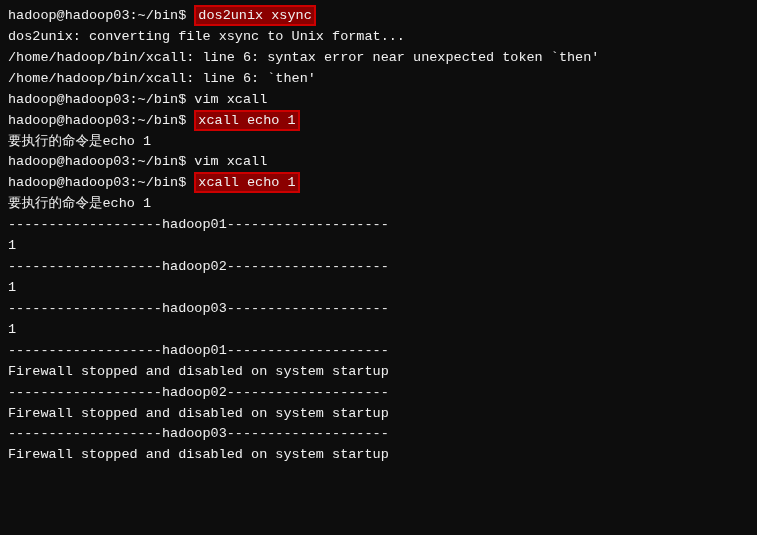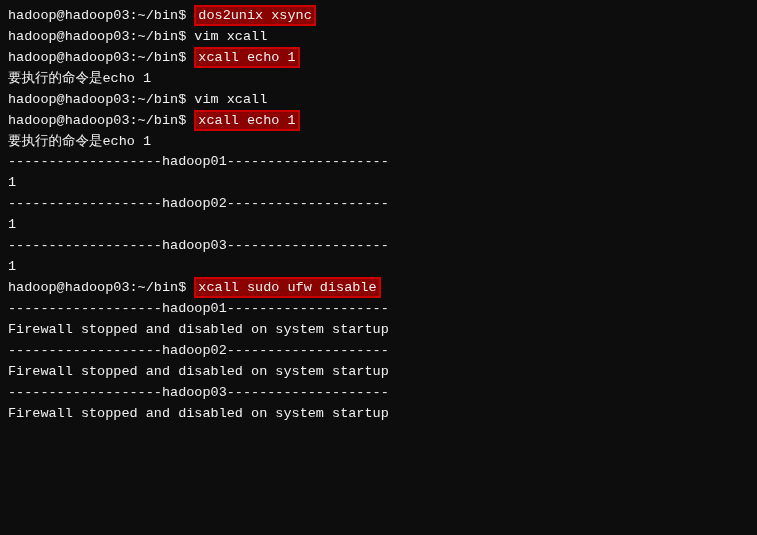--- a/index.html
+++ b/index.html
@@ -28,32 +28,34 @@
       border: 2px solid #cc0000;
       padding: 1px 2px;
       display: inline;
     }
   </style>
 </head>
 <body>
 
 <div class="terminal">
 <div class="line"><span>hadoop@hadoop03:~/bin$ </span><span class="highlighted">dos2unix xsync</span><span></span></div>
+    <div class="line">dos2unix: converting file xsync to Unix format...</div>
+    <div class="line">/home/hadoop/bin/xcall: line 6: syntax error near unexpected token `then'</div>
+    <div class="line">/home/hadoop/bin/xcall: line 6: `then'</div>
     <div class="line">hadoop@hadoop03:~/bin$ vim xcall</div>
     <div class="line"><span>hadoop@hadoop03:~/bin$ </span><span class="highlighted">xcall echo 1</span><span></span></div>
     <div class="line">要执行的命令是echo 1</div>
     <div class="line">hadoop@hadoop03:~/bin$ vim xcall</div>
     <div class="line"><span>hadoop@hadoop03:~/bin$ </span><span class="highlighted">xcall echo 1</span><span></span></div>
     <div class="line">要执行的命令是echo 1</div>
     <div class="line">-------------------hadoop01--------------------</div>
     <div class="line">1</div>
     <div class="line">-------------------hadoop02--------------------</div>
     <div class="line">1</div>
     <div class="line">-------------------hadoop03--------------------</div>
     <div class="line">1</div>
-    <div class="line"><span>hadoop@hadoop03:~/bin$ </span><span class="highlighted">xcall sudo ufw disable</span><span></span></div>
     <div class="line">-------------------hadoop01--------------------</div>
     <div class="line">Firewall stopped and disabled on system startup</div>
     <div class="line">-------------------hadoop02--------------------</div>
     <div class="line">Firewall stopped and disabled on system startup</div>
     <div class="line">-------------------hadoop03--------------------</div>
     <div class="line">Firewall stopped and disabled on system startup</div>
   </div>
 
 </body></html>

